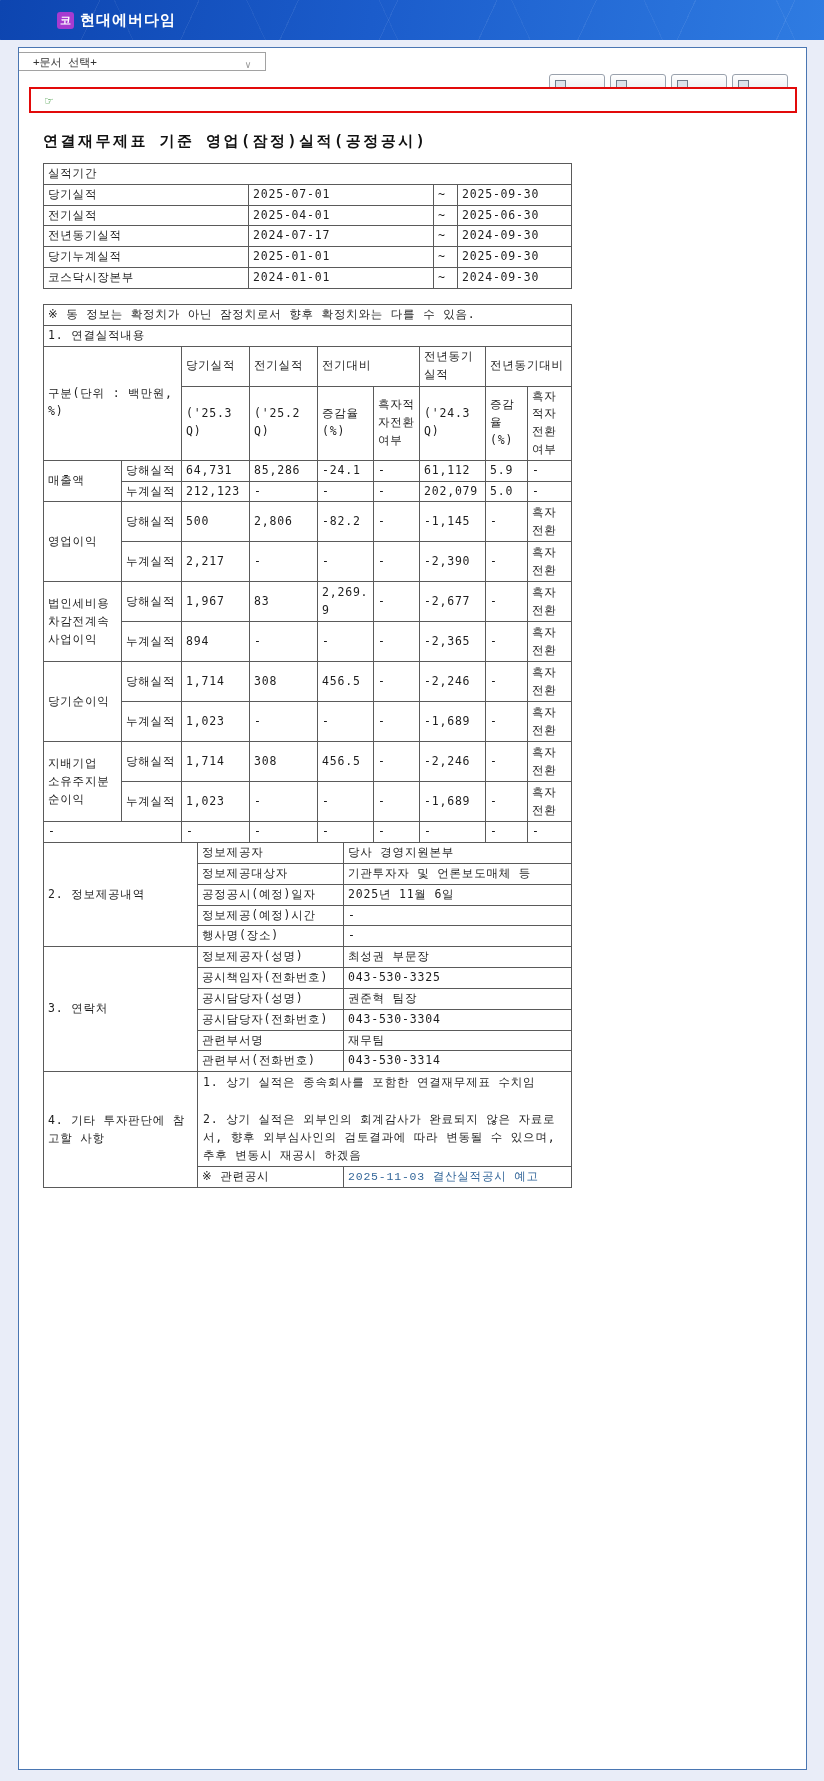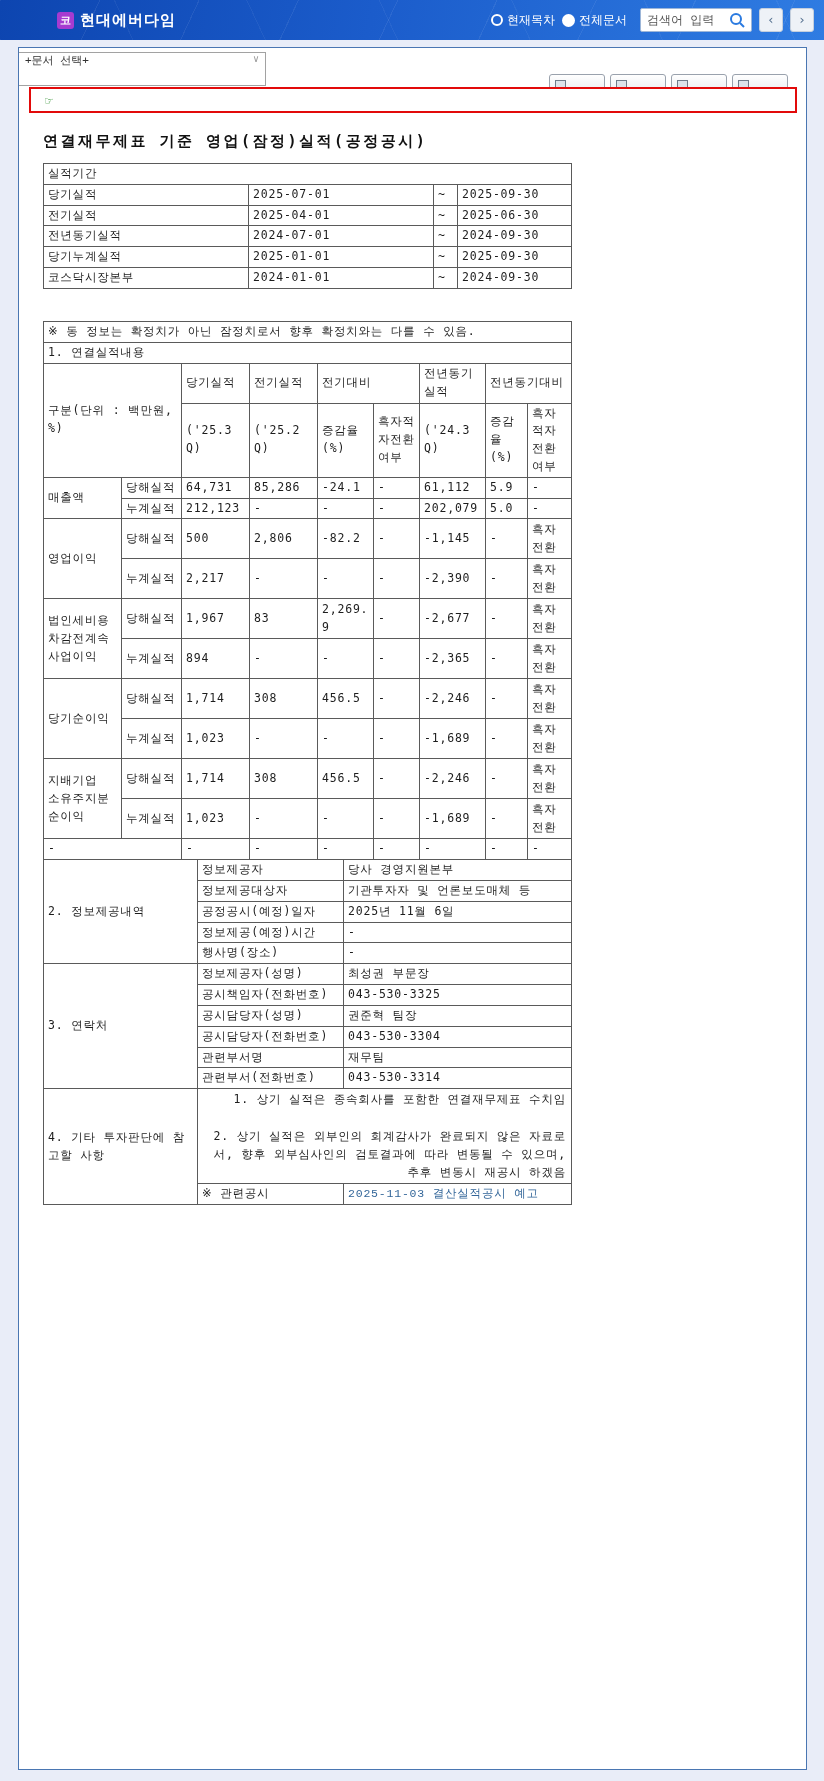--- a/index.html
+++ b/index.html
@@ -45,23 +45,23 @@
     width:24px; height:24px; background:#eef2f7; border:1px solid #c4cfdd; border-radius:3px;
     color:#55708f; font-size:13px; text-align:center; line-height:21px; cursor:pointer;
   }
   
   .panel{
     position:relative; background:#fff; border:1px solid #4a76b2;
     margin:7px 17px 0 18px; height:1723px; overflow:hidden;
   }
   .select-row{ padding:4px 0 0 0; height:26px; }
   .doc-select{
-    width:248px; height:34px; border:1px solid #a2a2a2; background:#fff;
-    display:flex; align-items:flex-start; justify-content:space-between;
-    font-size:11px; color:#333; padding:0 6px; margin-left:-1px; cursor:pointer;
+    width:248px; height:19px; border:1px solid #a2a2a2; background:#fff;
+    display:flex; align-items:flex-end; justify-content:space-between;
+    font-size:11px; color:#333; padding:0 14px; margin-left:-1px; cursor:pointer;
   }
   .doc-select .chev{ color:#9a9a9a; font-size:10px; }
   .btn-strip{
     height:13px; overflow:hidden; display:flex; justify-content:flex-end;
     gap:5px; padding-right:18px;
   }
   .part-btn{
     width:56px; height:22px; border:1px solid #9aa2ad; border-radius:3px 3px 0 0;
     background:linear-gradient(#ffffff,#e7eaee); position:relative;
   }
@@ -77,60 +77,41 @@
   .notice .msg{ color:#067a06; font-weight:bold; font-size:12px; letter-spacing:0.5px; }
   .content{ padding:19px 0 0 24px; }
   .doc-title{ font-size:15px; font-weight:bold; letter-spacing:2.5px; color:#111; margin-bottom:12px; }
   
   table{ border-collapse:collapse; table-layout:fixed; }
   td{
     border:1px solid #5a5a5a; font-size:11.5px; color:#1d1d1d;
     padding:1px 4px; line-height:1.55; letter-spacing:0.8px;
     vertical-align:middle; word-break:break-all; overflow:hidden;
   }
-  .t-period{ width:528px; margin-bottom:32px; }
+  .t-period{ width:528px; margin-bottom:15px; }
   .t-period tr{ height:20px; }
   .t-main{ width:528px; }
   .t-main tr.h1{ height:20px; }
   .t-main tr.hA{ height:40px; }
   .t-main tr.hB{ height:62px; }
   .t-main tr.r1{ height:20px; }
   .t-main tr.r2{ height:40px; }
   .t-sec{ width:528px; margin-top:-1px; }
   .t-sec tr{ height:20px; }
-  .t-sec td.note-cell{ vertical-align:top; padding:2px 5px;text-align:right; }
+  .t-sec td.note-cell{ vertical-align:top; padding:2px 5px; }
   .note-p{ margin-bottom:19px; }
   .link-blue{ color:#336699;font-family:Liberation Mono, monospace; }
   .sec-label{ vertical-align:middle; }
 </style>
 </head>
 <body>
 
 <div class="topbar">
   <span class="mkt-badge">코</span>
   <span class="co-name">현대에버다임</span>
-  <div class="topbar-right">
-    <span class="radio-wrap">
-      <span class="radio-ring"></span>
-      <span>현재목차</span>
-    </span>
-    <span class="radio-wrap">
-      <span class="radio-dot"></span>
-      <span>전체문서</span>
-    </span>
-    <span class="search-box">
-      <input type="text" placeholder="검색어 입력" style="">
-      <svg width="17" height="17" viewBox="0 0 17 17">
-        <circle cx="7" cy="7" r="5" fill="none" stroke="#2a7ae0" stroke-width="2"></circle>
-        <line x1="11" y1="11" x2="15" y2="15" stroke="#2a7ae0" stroke-width="2"></line>
-      </svg>
-    </span>
-    <span class="nav-btn">‹</span>
-    <span class="nav-btn">›</span>
-  </div>
 </div>
 
 <div class="panel">
 
   <div class="select-row">
     <div class="doc-select">
       <span>+문서 선택+</span>
       <span class="chev">∨</span>
     </div>
   </div>
@@ -167,21 +148,21 @@
         <td>2025-09-30</td>
       </tr>
       <tr>
         <td>전기실적</td>
         <td>2025-04-01</td>
         <td>~</td>
         <td>2025-06-30</td>
       </tr>
       <tr>
         <td>전년동기실적</td>
-        <td>2024-07-01</td>
+        <td>2024-07-17</td>
         <td>~</td>
         <td>2024-09-30</td>
       </tr>
       <tr>
         <td>당기누계실적</td>
         <td>2025-01-01</td>
         <td>~</td>
         <td>2025-09-30</td>
       </tr>
       <tr>

